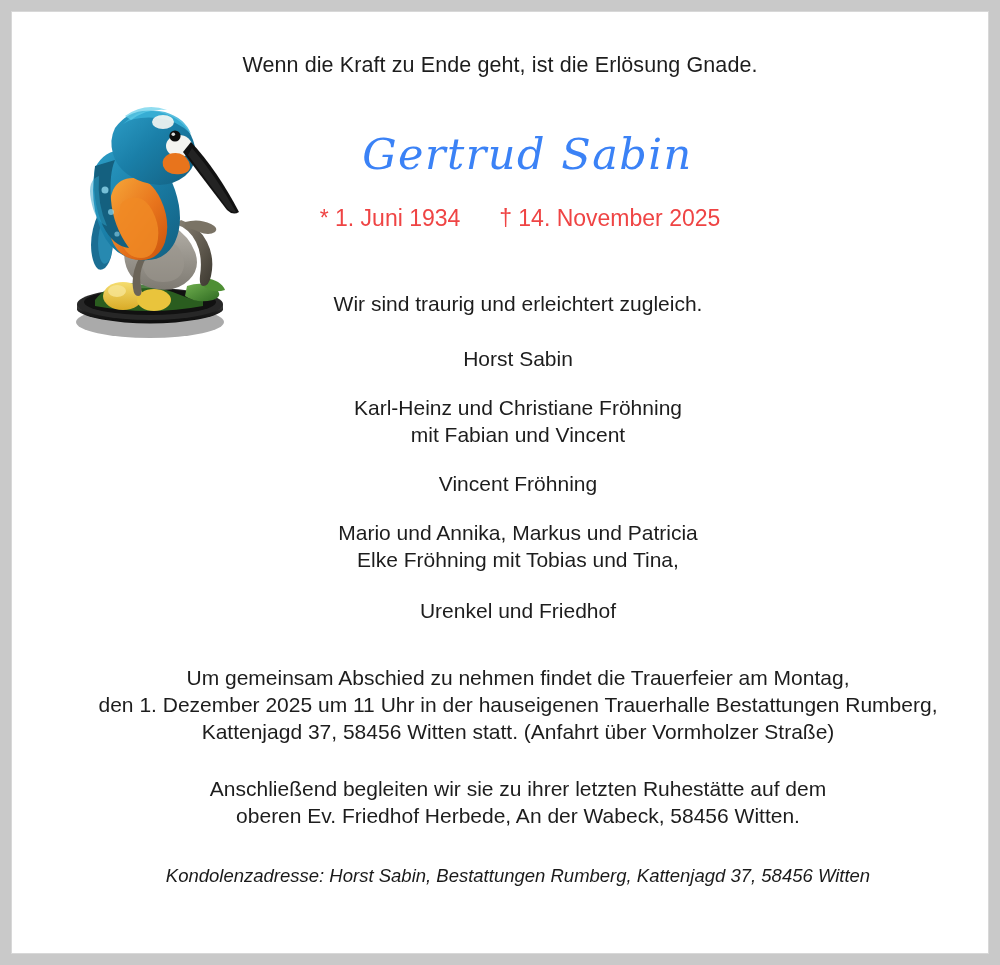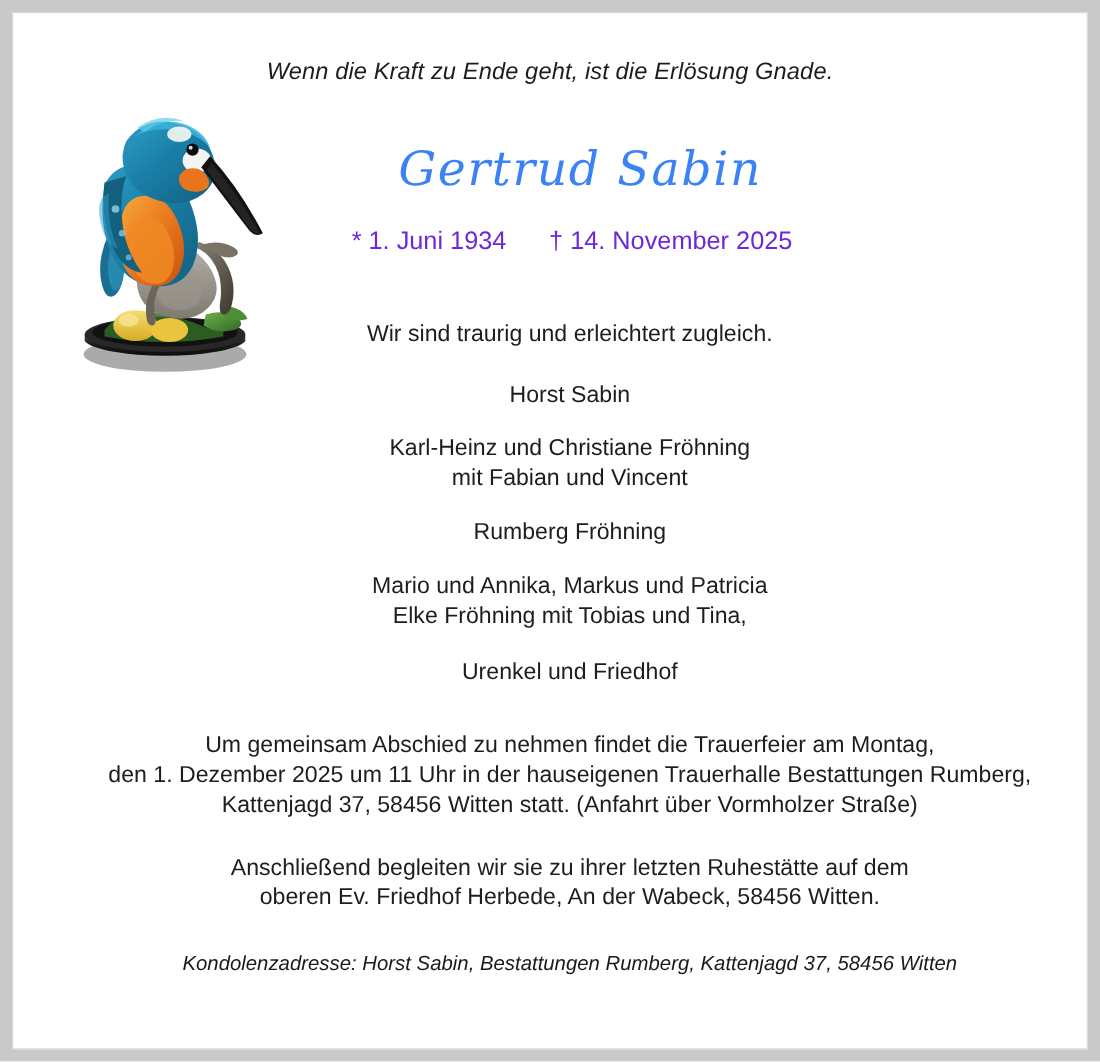--- a/index.html
+++ b/index.html
@@ -47,41 +47,40 @@
 
   
   .motto {
     position: absolute;
     left: 0; right: 0;
     top: 41px;
     text-align: center;
     font-size: 21.5px;
     letter-spacing: 0.1px;
     color: #1d1d1d;
-    font-style: italic;
   }
   .name {
     position: absolute;
     left: 0; right: 0;
     top: 117px;
     text-align: center;
     font-family: "DejaVu Serif", serif;
     font-style: italic;
     font-size: 43px;
     letter-spacing: 1.5px;
     color: #3b82f6;
     padding-left: 55px;
   }
   .dates {
     position: absolute;
     left: 0; right: 0;
     top: 193px;
     text-align: center;
     font-size: 23px;
-    color: #6d28d9;
+    color: #ef4444;
     padding-left: 40px;
   }
   .dates .sep { display: inline-block; width: 26px; }
 
   .body {
     position: absolute;
     left: 0; right: 0;
     top: 278px;
     text-align: center;
     padding-left: 36px;
@@ -231,21 +230,21 @@
         <div class="gap-b"></div>
 
         <div class="para">
           <span class="line">Karl-Heinz und Christiane Fröhning</span>
           <span class="line">mit Fabian und Vincent</span>
         </div>
 
         <div class="gap-b"></div>
 
         <div class="para">
-          <span class="line">Rumberg Fröhning</span>
+          <span class="line">Vincent Fröhning</span>
         </div>
 
         <div class="gap-b"></div>
 
         <div class="para">
           <span class="line">Mario und Annika, Markus und Patricia</span>
           <span class="line">Elke Fröhning mit Tobias und Tina,</span>
         </div>
 
         <div class="gap-c"></div>

